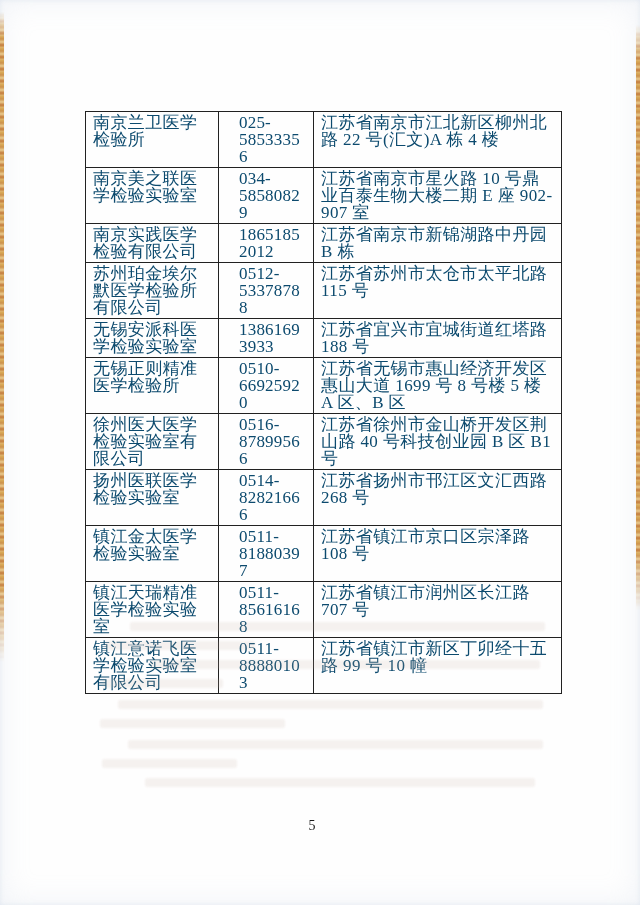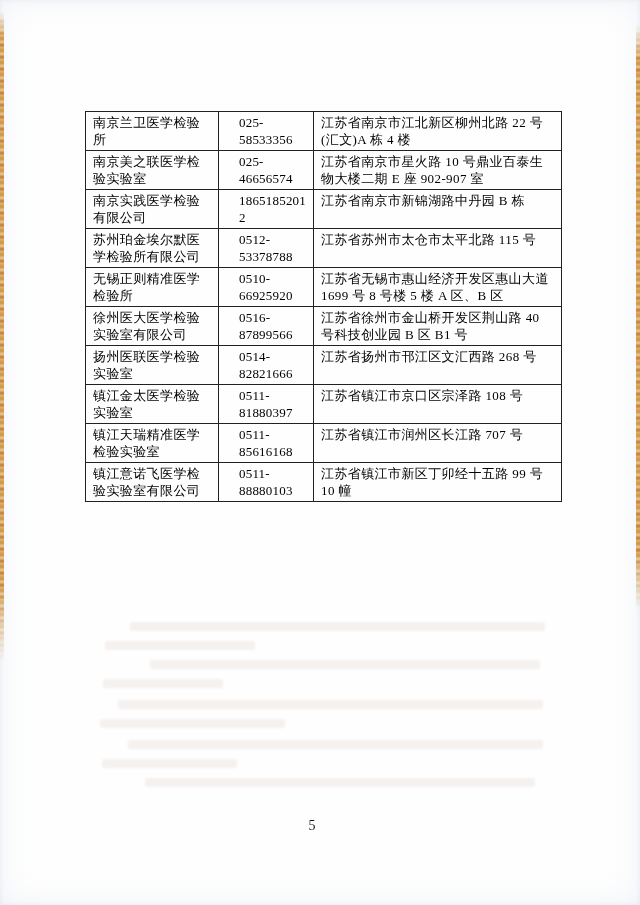--- a/index.html
+++ b/index.html
@@ -38,23 +38,23 @@
     position: absolute;
     left: 85px; top: 111px;
     width: 476px;
     border-collapse: collapse;
     table-layout: fixed;
   }
   .lab-table td {
     border: 1.6px solid #212121;
     vertical-align: top;
     padding: 2px 5px 2px 7px;
-    font-size: 13px;
+    font-size: 17px;
     line-height: 17px;
-    color: #000000;
+    color: #0c4a6e;
     letter-spacing: 0.4px;
     word-break: break-word;
   }
   .lab-table tr { height: 35px; }
   .lab-table col.c-name  { width: 133px; }
   .lab-table col.c-phone { width: 95px; }
   .lab-table col.c-addr  { width: 248px; }
   .lab-table td.phone { letter-spacing: 0.2px; padding-left: 20px; }
 
   .page-number {
@@ -90,32 +90,37 @@
         <col class="c-addr">
       </colgroup>
     <tbody>
       <tr>
         <td>南京兰卫医学检验所</td>
         <td class="phone">025-58533356</td>
         <td>江苏省南京市江北新区柳州北路 22 号(汇文)A 栋 4 楼</td>
       </tr>
       <tr>
         <td>南京美之联医学检验实验室</td>
-        <td class="phone">025-46656574</td>
+        <td class="phone">034-58580829</td>
         <td>江苏省南京市星火路 10 号鼎业百泰生物大楼二期 E 座 902-907 室</td>
       </tr>
       <tr>
         <td>南京实践医学检验有限公司</td>
         <td class="phone">18651852012</td>
         <td>江苏省南京市新锦湖路中丹园 B 栋</td>
       </tr>
       <tr>
         <td>苏州珀金埃尔默医学检验所有限公司</td>
         <td class="phone">0512-53378788</td>
         <td>江苏省苏州市太仓市太平北路 115 号</td>
+      </tr>
+      <tr>
+        <td>无锡安派科医学检验实验室</td>
+        <td class="phone">13861693933</td>
+        <td>江苏省宜兴市宜城街道红塔路 188 号</td>
       </tr>
       <tr>
         <td>无锡正则精准医学检验所</td>
         <td class="phone">0510-66925920</td>
         <td>江苏省无锡市惠山经济开发区惠山大道 1699 号 8 号楼 5 楼 A 区、B 区</td>
       </tr>
       <tr>
         <td>徐州医大医学检验实验室有限公司</td>
         <td class="phone">0516-87899566</td>
         <td>江苏省徐州市金山桥开发区荆山路 40 号科技创业园 B 区 B1 号</td>

